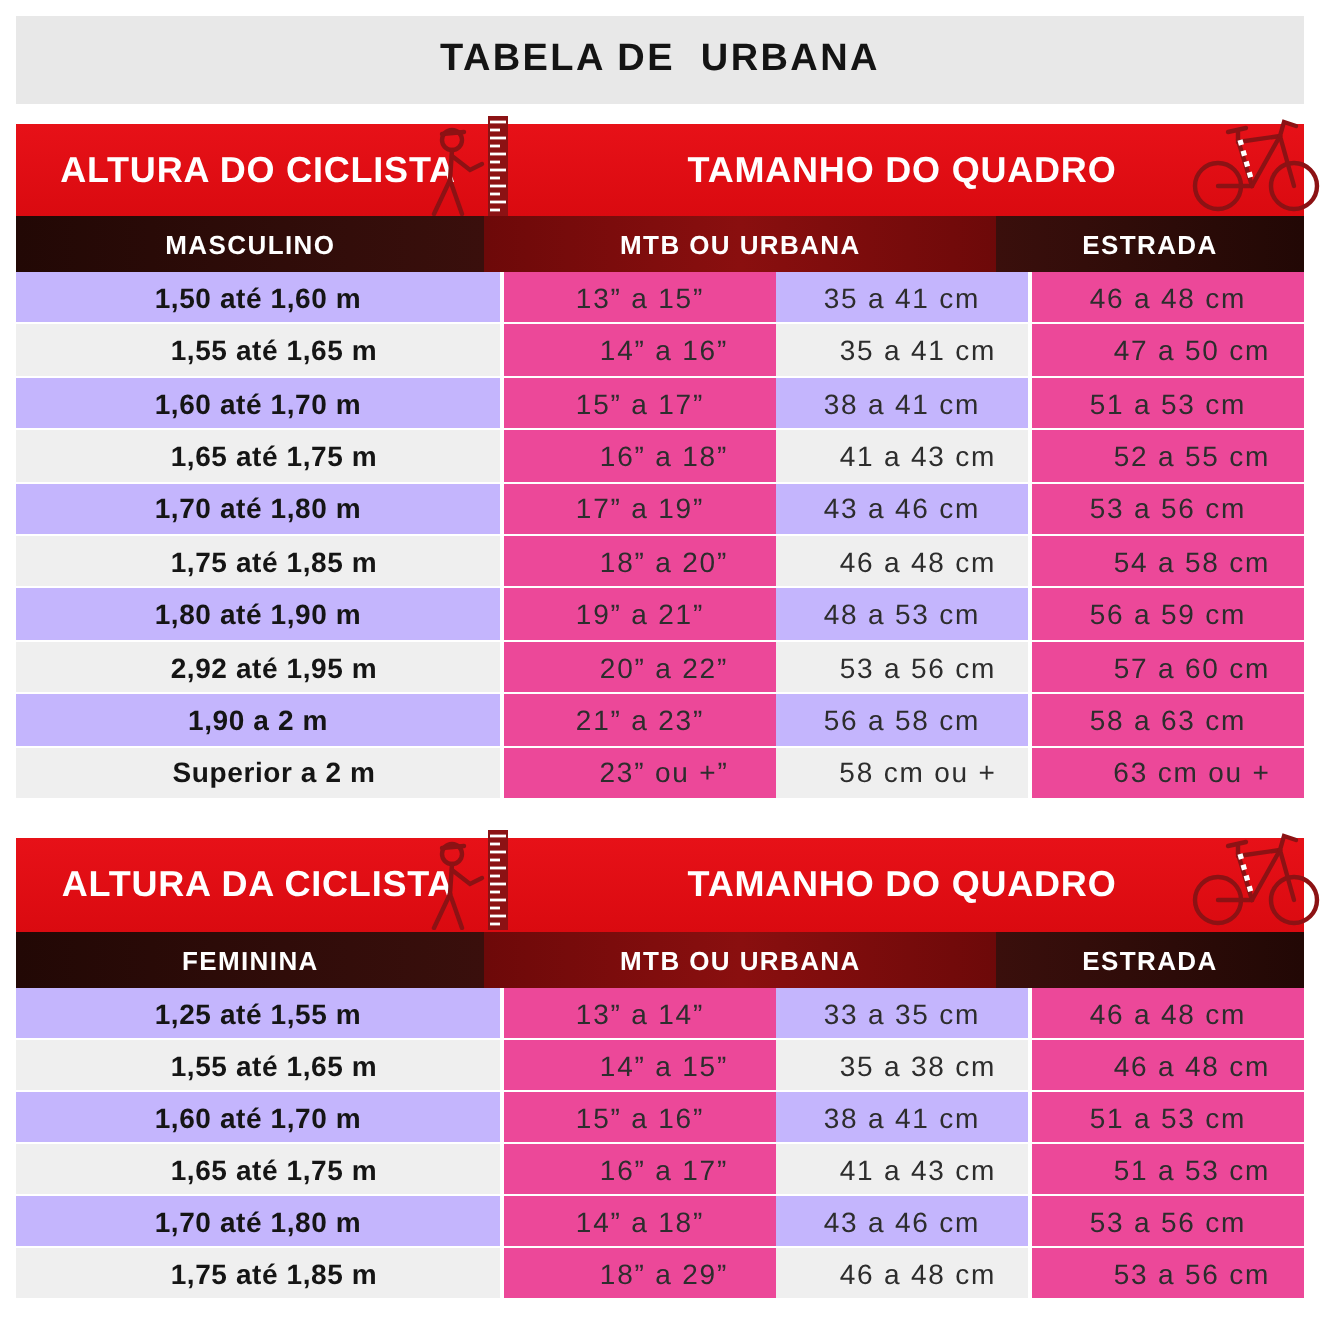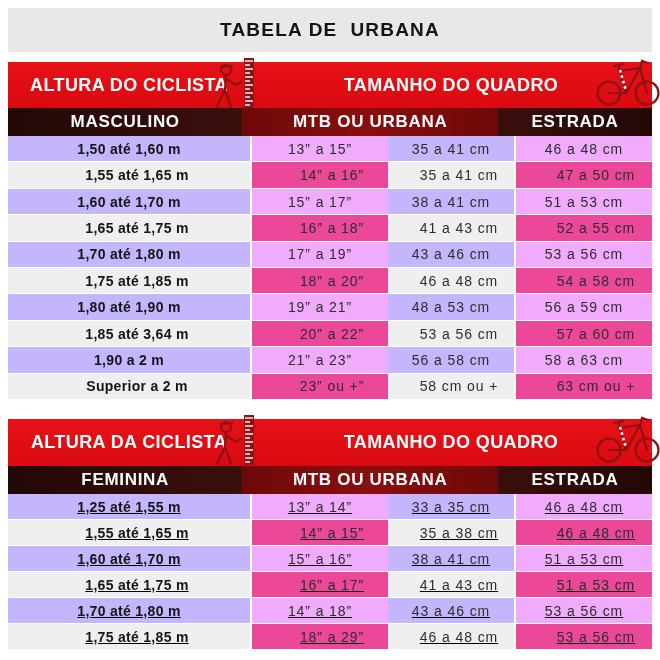--- a/index.html
+++ b/index.html
@@ -40,41 +40,41 @@
   .rh-right { width: 402px; }
 
   .icon-wrap { position: absolute; pointer-events: none; }
   .ruler-icon-wrap { left: 198px; top: -4px; width: 50px; height: 50px; }
   .bike-icon-wrap  { right: -9px; top: -7px; width: 66px; height: 52px; }
   .icon-wrap svg { display: block; width: 100%; height: 100%; }
 
   .sub-header { display: flex; height: 28px; width: 100%; }
   .sub-header > div {
     display: flex; align-items: center; justify-content: center;
-    color: #ffffff; font-weight: bold; font-size: 17px; letter-spacing: 0.7px;
+    color: #ffffff; font-weight: bold; font-size: 13px; letter-spacing: 0.7px;
   }
   .sh-1 { width: 242px; background: linear-gradient(90deg, #220805, #3a0f0c); }
   .sh-2 { width: 264px; background: linear-gradient(90deg, #6d0909, #8a0f0f 50%, #6d0909); }
   .sh-3 { width: 159px; background: linear-gradient(90deg, #3a0f0c, #220805); }
 
   .rows { display: flex; flex-direction: column; width: 100%; }
   .t0 .rows { height: 264px; }
-  .t1 .rows { height: 156px; text-decoration: underline; }
+  .t1 .rows { height: 156px; }
   .row { display: flex; flex: 1; }
   .cell {
     display: flex; align-items: center; justify-content: center;
     font-size: 14px; color: #2d2d2d; letter-spacing: 0.9px;
     border-bottom: 1px solid #ffffff;
   }
   .col1 { width: 242px; font-weight: bold; color: #151515; letter-spacing: 0.3px; }
   .col2 { width: 138px; border-left: 2px solid #ffffff; }
   .col3 { width: 126px; }
   .col4 { width: 138px; border-left: 2px solid #ffffff; }
   .row.white .col1, .row.white .col3 { background: #c4b5fd; }
-  .row.white .col2, .row.white .col4 { background: #f0abfc; }
+  .row.white .col2, .row.white .col4 { background: #ec4899; }
   .row.gray  .col1, .row.gray  .col3 { background: #efefef; padding-left: 16px; }
   .row.gray  .col2, .row.gray  .col4 { background: #ec4899; padding-left: 24px; }
 </style>
 </head>
 <body>
 
 <svg width="0" height="0" style="position:absolute">
   <defs>
     <symbol id="sym-ruler" viewBox="0 0 50 50">
       <rect x="38" y="0" width="10" height="50" fill="#8c1214"></rect>
@@ -179,21 +179,21 @@
           <div class="cell col3">46 a 48 cm</div>
           <div class="cell col4">54 a 58 cm</div>
         </div>
         <div class="row white">
           <div class="cell col1">1,80 até 1,90 m</div>
           <div class="cell col2">19” a 21”</div>
           <div class="cell col3">48 a 53 cm</div>
           <div class="cell col4">56 a 59 cm</div>
         </div>
         <div class="row gray">
-          <div class="cell col1">1,85 até 3,64 m</div>
+          <div class="cell col1">2,92 até 1,95 m</div>
           <div class="cell col2">20” a 22”</div>
           <div class="cell col3">53 a 56 cm</div>
           <div class="cell col4">57 a 60 cm</div>
         </div>
         <div class="row white">
           <div class="cell col1">1,90 a 2 m</div>
           <div class="cell col2">21” a 23”</div>
           <div class="cell col3">56 a 58 cm</div>
           <div class="cell col4">58 a 63 cm</div>
         </div>

